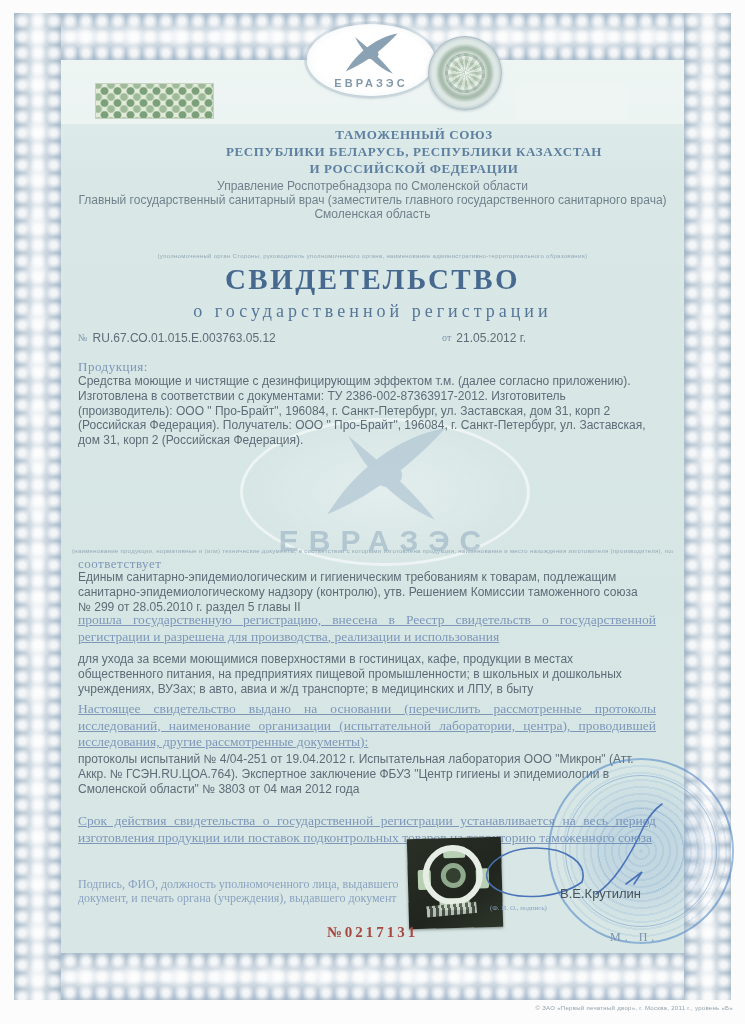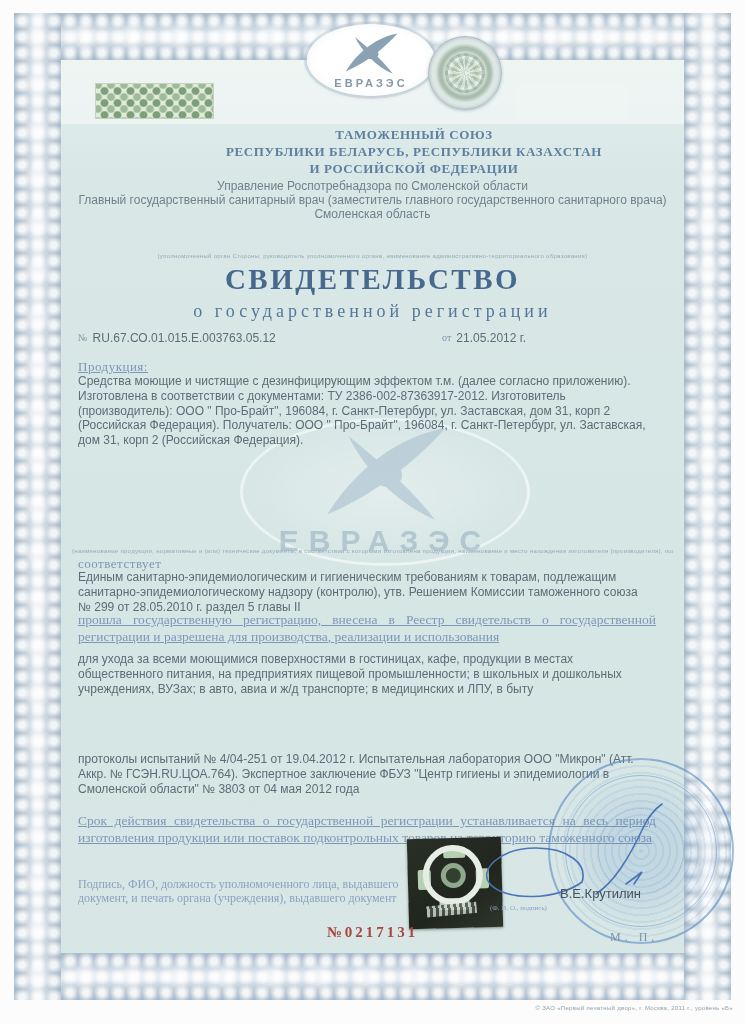--- a/index.html
+++ b/index.html
@@ -77,21 +77,21 @@
 
   .number-row { left:78px; top:331px; width:448px; display:flex; justify-content:space-between; align-items:flex-start; }
   .no-label, .from-label { font-family:"Liberation Serif", serif; font-size:10px; color:#7d95ab; padding-top:1px; }
   .number-val, .date-val { font-size:12px; color:#5d6c77; margin-left:5px; }
   .num-group, .date-group { display:flex; align-items:flex-start; }
 
   .field-label { font-family:"Liberation Serif", serif; font-size:13px; color:#7d96b6; letter-spacing:.5px; }
   .typed { font-size:12px; line-height:14.8px; color:#5d6c77; }
   .tpl-serif { font-family:"Liberation Serif", serif; font-size:13.5px; line-height:16.5px; color:#7e97b9; text-align:justify;text-decoration:underline; }
 
-  .product-label { left:78px; top:359px;text-decoration:underline; }
+  .product-label { left:78px; top:359px; }
   .product-text  { left:78px; top:374px; width:568px; }
 
   .watermark { left:240px; top:418px; width:290px; height:148px; z-index:2; }
   .watermark .wm-ring { position:absolute; inset:0; border-radius:50%;
     border:3px solid rgba(255,255,255,.55);
     background:radial-gradient(ellipse at center, rgba(255,255,255,.30), rgba(255,255,255,0) 75%); }
   .watermark svg { position:absolute; left:55px; top:2px; width:180px; height:105px; opacity:.75; }
   .watermark svg path, .watermark svg ellipse { fill:#b3c8d4; }
   .wm-label { position:absolute; bottom:8px; width:100%; text-align:center; font-weight:bold;
               font-size:30px; letter-spacing:10px; color:rgba(152,177,193,.6); }
@@ -201,20 +201,21 @@
     </svg>
     <div class="wm-label">ЕВРАЗЭС</div>
   </div>
 
   <div class="abs center caption-tiny caption2">(наименование продукции, нормативные и (или) технические документы, в соответствии с которыми изготовлена продукция, наименование и место нахождения изготовителя (производителя), получателя)</div>
   <div class="abs field-label compliance-label">соответствует</div>
   <div class="abs typed compliance-text">Единым санитарно-эпидемиологическим и гигиеническим требованиям к товарам, подлежащим санитарно-эпидемиологическому надзору (контролю), утв. Решением Комиссии таможенного союза № 299 от 28.05.2010 г. раздел 5 главы II</div>
   <div class="abs tpl-serif registered-text">прошла государственную регистрацию, внесена в Реестр свидетельств о государственной регистрации и разрешена для производства, реализации и использования</div>
   <div class="abs typed usage-text">для ухода за всеми моющимися поверхностями в гостиницах, кафе, продукции в местах общественного питания, на предприятиях пищевой промышленности; в школьных и дошкольных учреждениях, ВУЗах; в авто, авиа и ж/д транспорте; в медицинских и ЛПУ, в быту</div>
 
+  <div class="abs tpl-serif basis-label">Настоящее свидетельство выдано на основании (перечислить рассмотренные протоколы исследований, наименование организации (испытательной лаборатории, центра), проводившей исследования, другие рассмотренные документы):</div>
   <div class="abs typed basis-text">протоколы испытаний № 4/04-251 от 19.04.2012 г. Испытательная лаборатория ООО "Микрон" (Атт. Аккр. № ГСЭН.RU.ЦОА.764). Экспертное заключение ФБУЗ "Центр гигиены и эпидемиологии в Смоленской области" № 3803 от 04 мая 2012 года</div>
 
   <div class="abs tpl-serif validity-text">Срок действия свидетельства о государственной регистрации устанавливается на весь период изготовления продукции или поставок подконтрольных товаров на территорию таможенного союза</div>
 
   <div class="abs serif sig-label">Подпись, ФИО, должность уполномоченного лица, выдавшего документ, и печать органа (учреждения), выдавшего документ</div>
 
   <div class="abs holo-square">
     <div class="hs-block t"></div>
     <div class="hs-block l"></div>
     <div class="hs-block r"></div>

